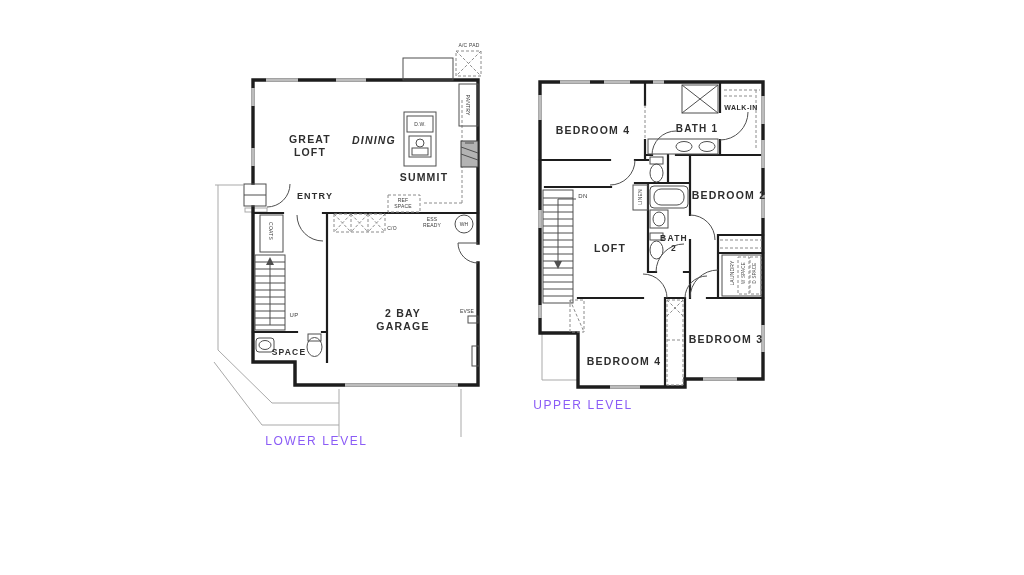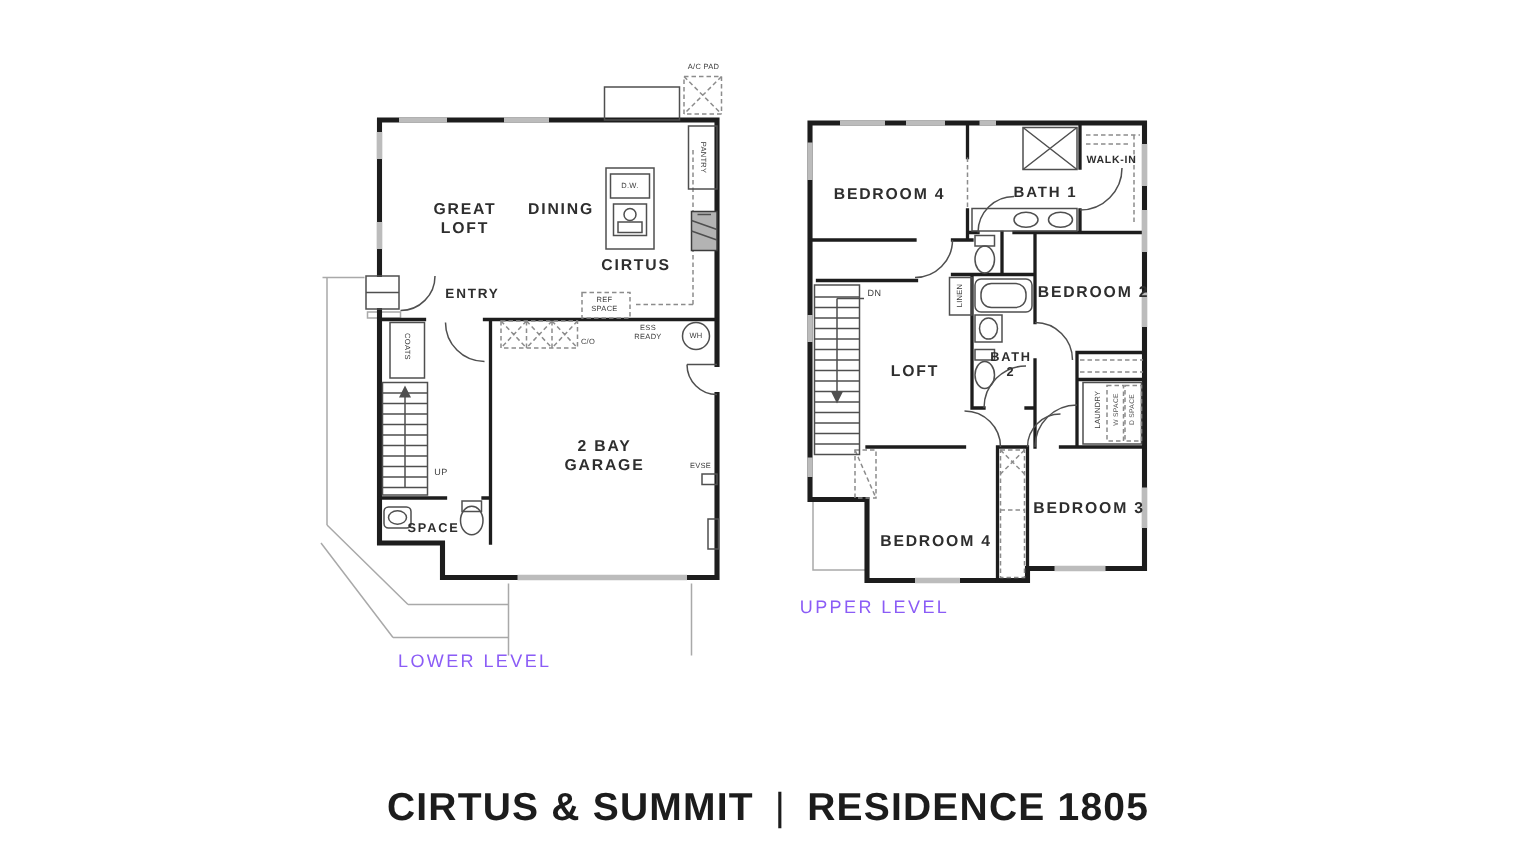--- a/index.html
+++ b/index.html
@@ -203,24 +203,24 @@
         <path class="t" d="M690,215 A25,25 0 0 1 715,240"></path>
         <path class="t" d="M656,272 A28,28 0 0 1 684,244"></path>
         <path class="t" d="M667,298 A24,24 0 0 0 643,274"></path>
         <path class="t" d="M685,298 A22,22 0 0 1 707,276"></path>
         <path class="t" d="M718,270 A28,28 0 0 0 690,298"></path>
       </g>
     </g>
   </svg>
 
   <div class="lbl wrap" style="left:310px;top:146px;width:70px;">GREAT LOFT</div>
-  <div class="lbl" style="left:374px;top:140px;">DINING</div>
-  <div class="lbl" style="left:424px;top:177px;">CIRTUS</div>
+  <div class="lbl" style="left:374px;top:140px;font-style:italic;">DINING</div>
+  <div class="lbl" style="left:424px;top:177px;">SUMMIT</div>
   <div class="lbl" style="left:315px;top:196px;font-size:9px;">ENTRY</div>
-  <div class="lbl wrap" style="left:403px;top:304px;width:64px;">2 BAY GARAGE</div>
+  <div class="lbl wrap" style="left:403px;top:320px;width:64px;">2 BAY GARAGE</div>
   <div class="lbl" style="left:289px;top:352px;font-size:8.5px;">SPACE</div>
   <div class="lbl sm" style="left:294px;top:316px;">UP</div>
   <div class="lbl xs rotcw" style="left:271px;top:231px;">COATS</div>
   <div class="lbl xs rotcw" style="left:468px;top:105px;">PANTRY</div>
   <div class="lbl xs" style="left:420px;top:124px;">D.W.</div>
   <div class="lbl xs wrap" style="left:403px;top:203px;width:24px;">REF SPACE</div>
   <div class="lbl xs wrap" style="left:432px;top:222px;width:28px;">ESS READY</div>
   <div class="lbl xs" style="left:392px;top:228px;">C/O</div>
   <div class="lbl xs" style="left:464px;top:224px;">WH</div>
   <div class="lbl xs" style="left:467px;top:311px;">EVSE</div>
@@ -235,19 +235,14 @@
   <div class="lbl wrap" style="left:674px;top:243px;width:32px;font-size:8.5px;">BATH 2</div>
   <div class="lbl xs rotccw" style="left:640px;top:197px;">LINEN</div>
   <div class="lbl xs rotccw" style="left:732px;top:273px;">LAUNDRY</div>
   <div class="lbl rotccw" style="left:744px;top:273px;font-size:4.5px;font-weight:normal;letter-spacing:.2px;color:#555;">W SPACE</div>
   <div class="lbl rotccw" style="left:755px;top:273px;font-size:4.5px;font-weight:normal;letter-spacing:.2px;color:#555;">D SPACE</div>
   <div class="lbl sm" style="left:583px;top:197px;">DN</div>
   <div class="lbl" style="left:624px;top:346px;margin-top:15px;">BEDROOM 4</div>
   <div class="lbl" style="left:726px;top:339px;">BEDROOM 3</div>
   <div class="lbl level" style="left:583px;top:405px;">UPPER LEVEL</div>
 
-  <div id="title">
-    <span class="b1">CIRTUS &amp; SUMMIT</span>
-    <span class="dv">|</span>
-    <span class="b2">RESIDENCE 1805</span>
-  </div>
 
 </div>
 
 </body></html>

